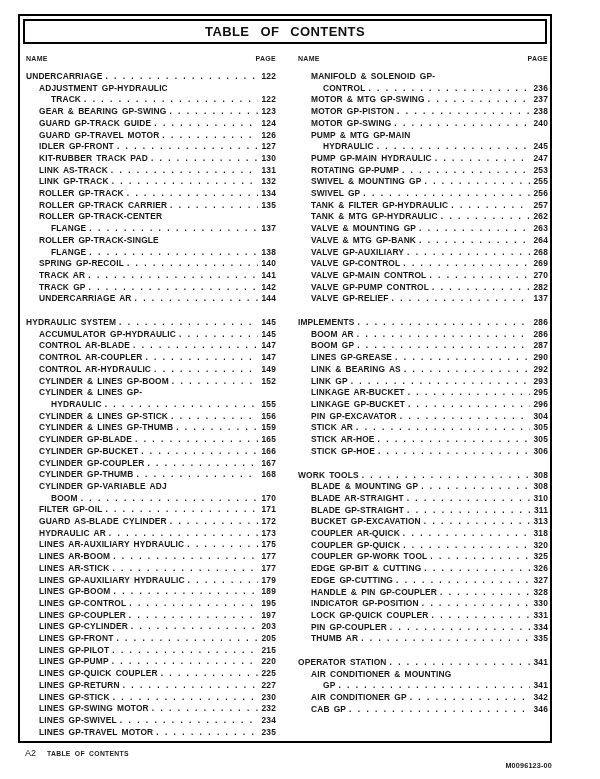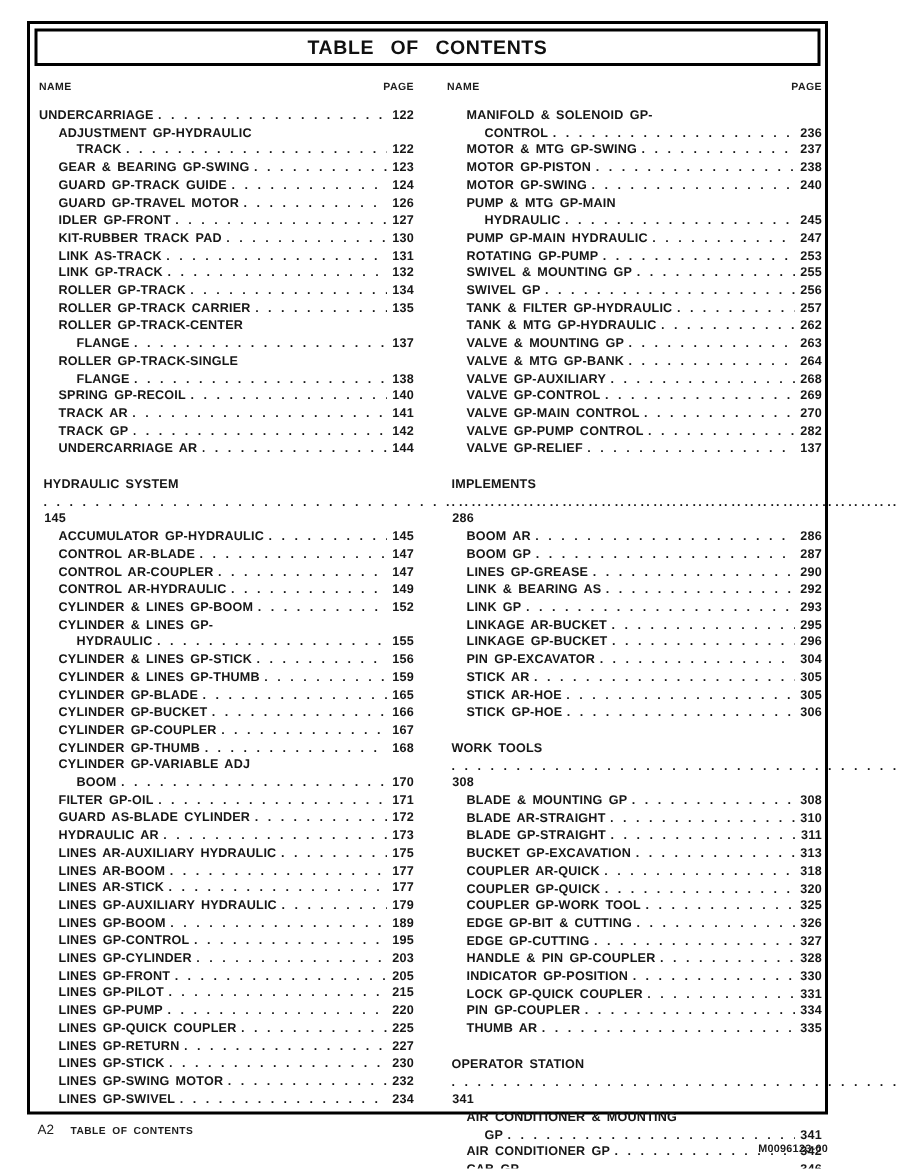--- a/index.html
+++ b/index.html
@@ -50,21 +50,21 @@
     line-height:11.7px;
     font-size:8.4px;
     font-weight:bold;
     letter-spacing:0.15px;
     word-spacing:1.6px;
     white-space:nowrap;
   }
   .toc-row .toc-name{ flex:0 0 auto; }
   .indent1{ padding-left:13px; }
   .indent2{ padding-left:25px; }
-  .gap{ margin-top:12px;flex-direction:column; }
+  .gap{ margin-top:12px; }
   .toc-dots{
     flex:1 1 auto;
     overflow:hidden;
     white-space:nowrap;
     margin:0 3px 0 3px;
     letter-spacing:1.2px;
   }
   .toc-dots::after{
     content:". . . . . . . . . . . . . . . . . . . . . . . . . . . . . . . . . . . . . . . . . . . . . . . . . . . . . . . . . . . . . . . . . . . .";
   }
@@ -315,20 +315,25 @@
             <span class="toc-name">LINES GP-BOOM</span>
             <span class="toc-dots"></span>
             <span class="toc-page">189</span>
           </div>
           <div class="toc-row indent1">
             <span class="toc-name">LINES GP-CONTROL</span>
             <span class="toc-dots"></span>
             <span class="toc-page">195</span>
           </div>
           <div class="toc-row indent1">
+            <span class="toc-name">LINES GP-COUPLER</span>
+            <span class="toc-dots"></span>
+            <span class="toc-page">197</span>
+          </div>
+          <div class="toc-row indent1">
             <span class="toc-name">LINES GP-CYLINDER</span>
             <span class="toc-dots"></span>
             <span class="toc-page">203</span>
           </div>
           <div class="toc-row indent1">
             <span class="toc-name">LINES GP-FRONT</span>
             <span class="toc-dots"></span>
             <span class="toc-page">205</span>
           </div>
           <div class="toc-row indent1">
@@ -358,20 +363,25 @@
           </div>
           <div class="toc-row indent1">
             <span class="toc-name">LINES GP-SWING MOTOR</span>
             <span class="toc-dots"></span>
             <span class="toc-page">232</span>
           </div>
           <div class="toc-row indent1">
             <span class="toc-name">LINES GP-SWIVEL</span>
             <span class="toc-dots"></span>
             <span class="toc-page">234</span>
+          </div>
+          <div class="toc-row indent1">
+            <span class="toc-name">LINES GP-TRAVEL MOTOR</span>
+            <span class="toc-dots"></span>
+            <span class="toc-page">235</span>
           </div>
         </div>
     </div>
     <div class="col">
       <div class="col-head">
         <span>NAME</span>
         <span>PAGE</span>
       </div>
       <div class="toc-list">
           <div class="toc-row indent1">

